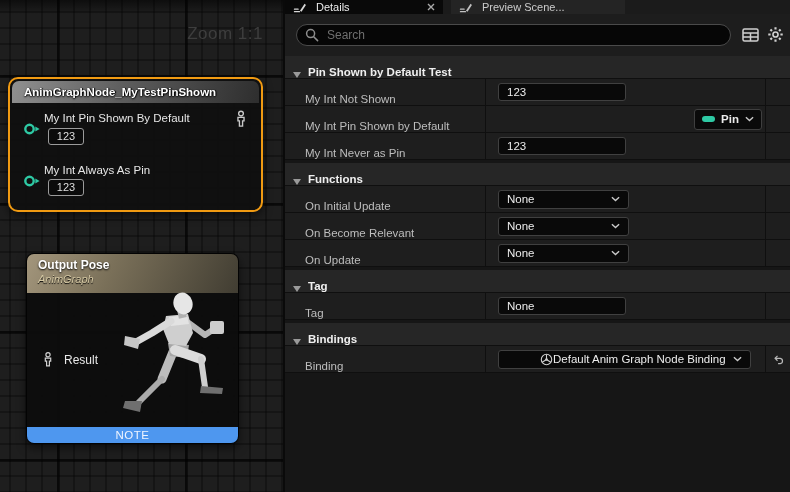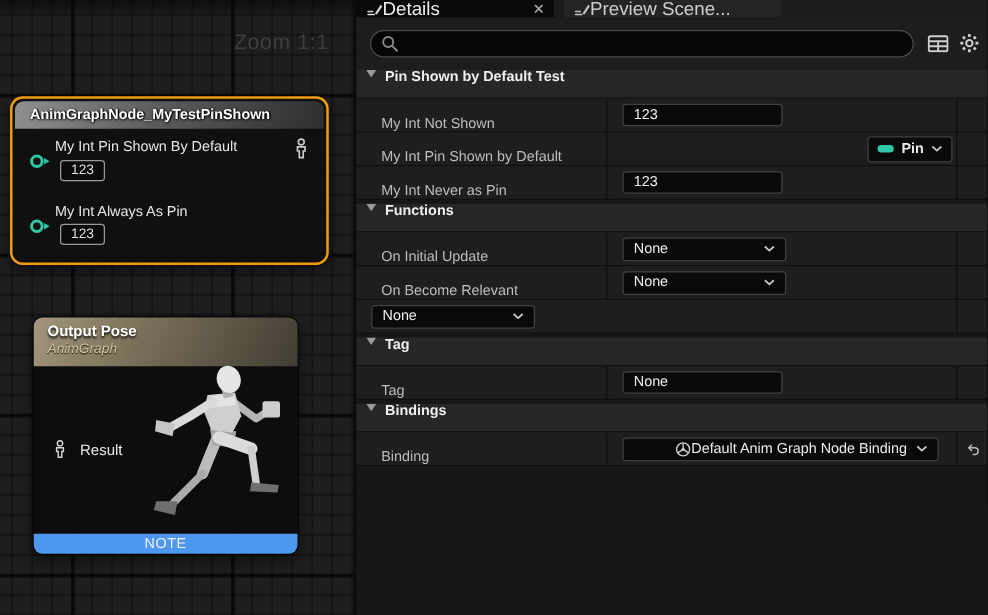--- a/index.html
+++ b/index.html
@@ -47,39 +47,39 @@
   .mannequin{position:absolute;left:82px;top:37px;}
   .result-row{position:absolute;left:14px;top:97px;display:flex;align-items:center;gap:9px;}
   .result-row .rlbl{color:#e9e9e9;font-size:12px;}
   .note-bar{position:absolute;left:0;right:0;bottom:0;height:16px;border-radius:0 0 7px 7px;
     text-align:center;font-size:11.5px;line-height:16px;color:#eef4ff;letter-spacing:.5px;}
 
   
   .panel{position:absolute;left:283px;top:0;width:507px;height:492px;background:#161616;
     border-left:2px solid #0a0a0a;box-sizing:border-box;}
   .tabstrip{position:absolute;left:0;top:0;right:0;height:14px;background:#1b1b1b;display:flex;}
-  .tab{display:flex;align-items:center;gap:0;padding:0 8px;font-size:15px;height:14px;}
+  .tab{display:flex;align-items:center;gap:10px;padding:0 8px;font-size:11px;height:14px;}
   .tab.active{background:#090909;width:142px;color:#ededed;}
   .tab.inactive{background:#242424;width:158px;margin-left:8px;color:#cccccc;}
   .tab .close{margin-left:auto;display:flex;align-items:center;}
   .searchrow{position:absolute;left:0;top:14px;right:0;height:42px;background:#1d1d1d;
     border-bottom:1px solid #0d0d0d;}
   .searchbox{position:absolute;left:11px;top:10px;width:435px;height:22px;border-radius:12px;
     background:#060606;border:1px solid #4a4a4a;display:flex;align-items:center;box-sizing:border-box;}
   .searchbox svg{margin:0 6px 0 8px;flex:none;}
   .searchbox input{background:transparent;border:none;outline:none;color:#cfcfcf;
     font-size:12px;width:100%;font-family:"Liberation Sans",sans-serif;}
   .searchbox input::placeholder{color:#6f6f6f;}
   .toolicons{position:absolute;right:6px;top:12px;display:flex;gap:8px;align-items:center;}
 
   .content{position:absolute;left:0;top:56px;right:0;bottom:0;background:#161616;overflow:hidden;}
   .sec{margin-top:3px;}
   .sec:first-child{margin-top:0;}
   .sec-h{height:22px;background:#262626;border-bottom:1px solid #0f0f0f;display:flex;
-    align-items:flex-start;gap:7px;padding-left:8px;}
+    align-items:flex-end;gap:7px;padding-left:8px;}
   .sec-t{color:#efefef;font-size:11.5px;font-weight:bold;}
   .row{height:26px;background:#1e1e1e;border-bottom:1px solid #0f0f0f;display:flex;}
   .cell-l{width:201px;border-right:1px solid #0f0f0f;display:flex;align-items:flex-end;
     padding-left:20px;box-sizing:border-box;flex:none;}
   .cell-l span{color:#bdbdbd;font-size:11.5px;white-space:nowrap;}
   .cell-v{flex:1;display:flex;align-items:center;min-width:0;}
   .cell-r{width:24px;border-left:1px solid #0f0f0f;flex:none;display:flex;align-items:center;
     justify-content:center;}
   .txt{margin-left:12px;width:128px;height:18px;background:#090909;border:1px solid #404040;
     border-radius:3px;color:#ececec;font-size:11.5px;padding:0 8px;box-sizing:border-box;
@@ -182,20 +182,21 @@
       <span>Preview Scene...</span>
     </div>
   </div>
 
   <div class="searchrow">
     <div class="searchbox">
       <svg width="14" height="14" viewBox="0 0 14 14">
         <circle cx="5.6" cy="5.6" r="4" fill="none" stroke="#8d8d8d" stroke-width="1.5"></circle>
         <path d="M8.7 8.7 L12.6 12.6" stroke="#8d8d8d" stroke-width="1.5" stroke-linecap="round"></path>
       </svg>
+      <input type="text" placeholder="Search" style="">
     </div>
     <div class="toolicons">
       <svg width="17" height="14" viewBox="0 0 17 14">
         <rect x="1" y="1" width="15" height="12" rx="1.5" fill="none" stroke="#cfcfcf" stroke-width="1.5"></rect>
         <path d="M1 5 H16 M8.5 5 V13 M1 9 H16" stroke="#cfcfcf" stroke-width="1.5"></path>
       </svg>
       <svg width="17" height="17" viewBox="0 0 16 16">
         <circle cx="8" cy="8" r="2.4" fill="none" stroke="#cfcfcf" stroke-width="1.5"></circle>
         <g stroke="#cfcfcf" stroke-width="2">
           <path d="M8 1.2 V3.4 M8 12.6 V14.8 M1.2 8 H3.4 M12.6 8 H14.8"></path>
@@ -278,20 +279,23 @@
           <div class="combo">
             <span class="cv">None</span>
             <svg width="9" height="6" viewBox="0 0 10 6">
                 <polyline points="1,1 5,4.6 9,1" fill="none" stroke="#c9c9c9" stroke-width="1.6"></polyline>
               </svg>
           </div>
         </div>
         <div class="cell-r"></div>
       </div>
       <div class="row">
+        <div class="cell-l">
+            <span>On Update</span>
+          </div>
         <div class="cell-v">
           <div class="combo">
             <span class="cv">None</span>
             <svg width="9" height="6" viewBox="0 0 10 6">
                 <polyline points="1,1 5,4.6 9,1" fill="none" stroke="#c9c9c9" stroke-width="1.6"></polyline>
               </svg>
           </div>
         </div>
         <div class="cell-r"></div>
       </div>

